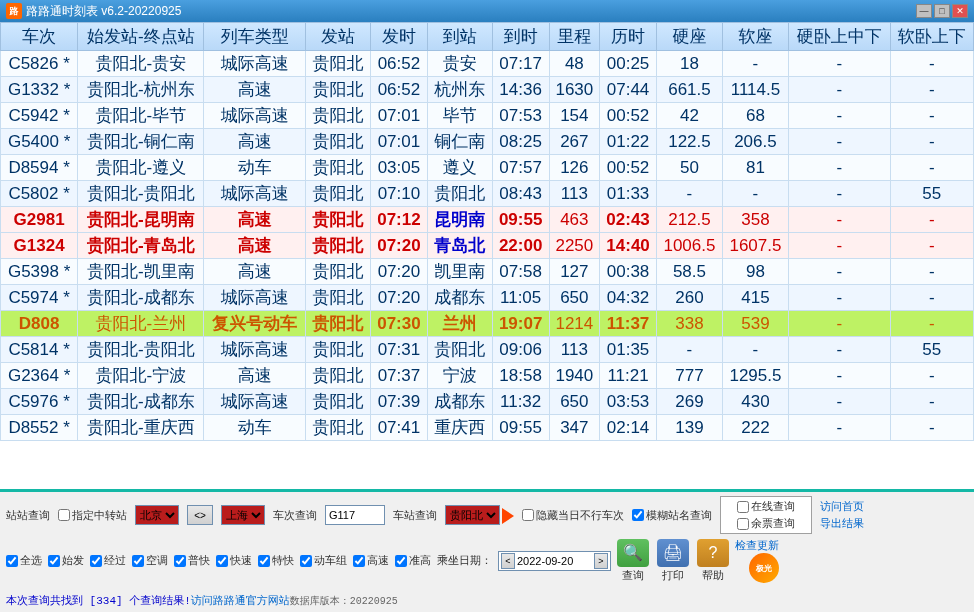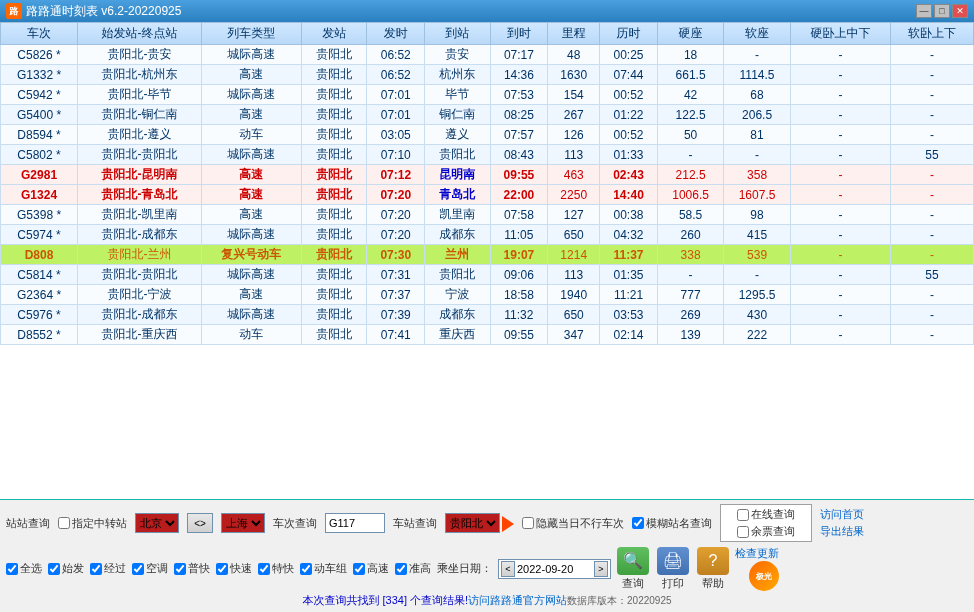--- a/index.html
+++ b/index.html
@@ -18,21 +18,21 @@
     .title-icon { width: 16px; height: 16px; background: #ff6600; border-radius: 2px; display: flex; align-items: center; justify-content: center; color: white; font-size: 9px; font-weight: bold; }
     .title-text { font-size: 12px; }
     .title-buttons { display: flex; gap: 2px; }
     .title-btn { width: 16px; height: 14px; background: #c0c0c0; border: 1px solid #888; font-size: 9px; display: flex; align-items: center; justify-content: center; cursor: pointer; color: #333; }
     .title-btn.close { background: #e05050; color: white; }
 
     .main-container { background: #ffffff; height: calc(612px - 22px); display: flex; flex-direction: column; }
     
     .table-area { flex: 1; overflow: hidden; }
     
-    table { width: 100%; border-collapse: collapse; font-size: 12px; }
+    table { width: 100%; border-collapse: collapse; font-size: 17px; }
     thead tr { background: linear-gradient(to bottom, #d0e8ff, #b8d8f8); }
     thead th { 
       border: 1px solid #a0c0e0; 
       padding: 2px 4px; 
       text-align: center; 
       font-weight: normal;
       color: #003366;
       white-space: nowrap;
     }
     tbody tr { background: #f8fcff; }
@@ -46,21 +46,21 @@
       padding: 1px 4px; 
       text-align: center;
       white-space: nowrap;
       color: #003366;
     }
     tbody td.bold { font-weight: bold; }
     tbody td.red { color: #cc0000; font-weight: bold; }
 
     .bottom-panel {
       background: #f0f0f0;
-      border-top: 1px solid #14b8a6;
+      border-top: 3px solid #14b8a6;
       padding: 4px 6px;
     }
     
     .controls-row1 {
       display: flex;
       align-items: center;
       gap: 8px;
       margin-bottom: 4px;
     }
     
@@ -164,23 +164,24 @@
       display: flex;
       flex-direction: column;
       align-items: flex-end;
       gap: 2px;
       font-size: 11px;
     }
     .side-link { color: #0066cc; cursor: pointer; text-decoration: none; }
     
     .bottom-status {
       display: flex;
-      justify-content: center;
-      align-items: center;
-      margin-top: 2px;
+      justify-content: flex-start;
+      align-items: center;
+      margin-top: 10px;
+      font-family: Liberation Mono, monospace;
     }
     .status-text { color: #0000cc; font-size: 11px; }
     .website-link { color: #0066cc; font-size: 11px; cursor: pointer; }
     .version-info { color: #666; font-size: 10px; }
     
     .update-section {
       display: flex;
       flex-direction: column;
       align-items: flex-end;
       font-size: 11px;

